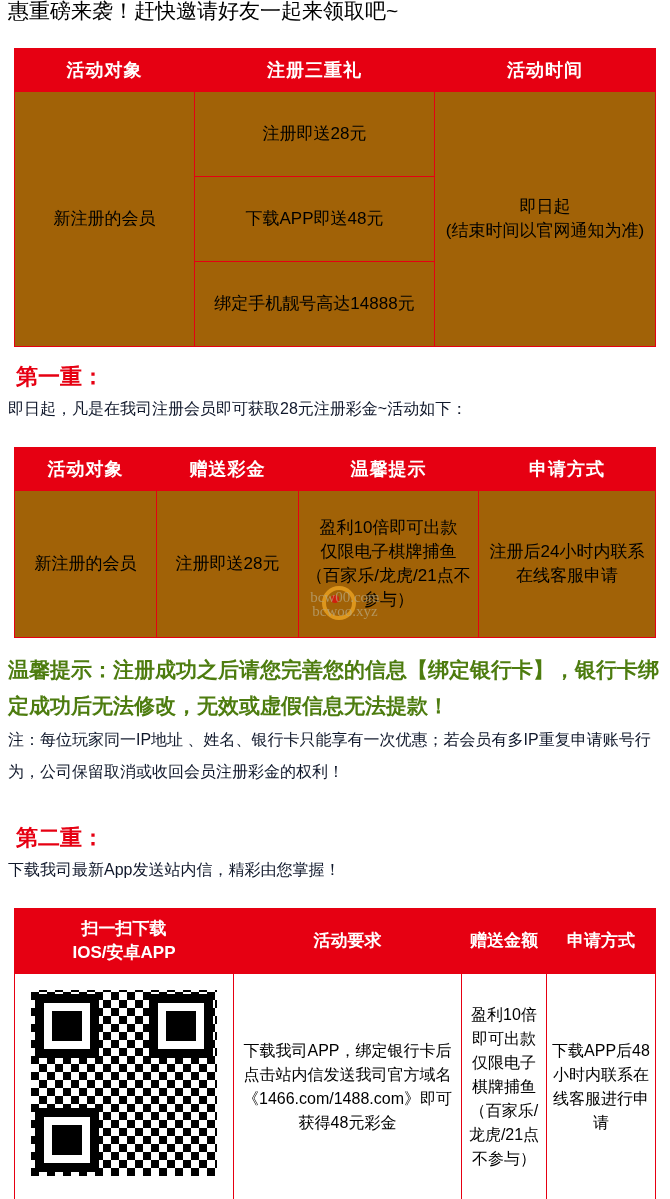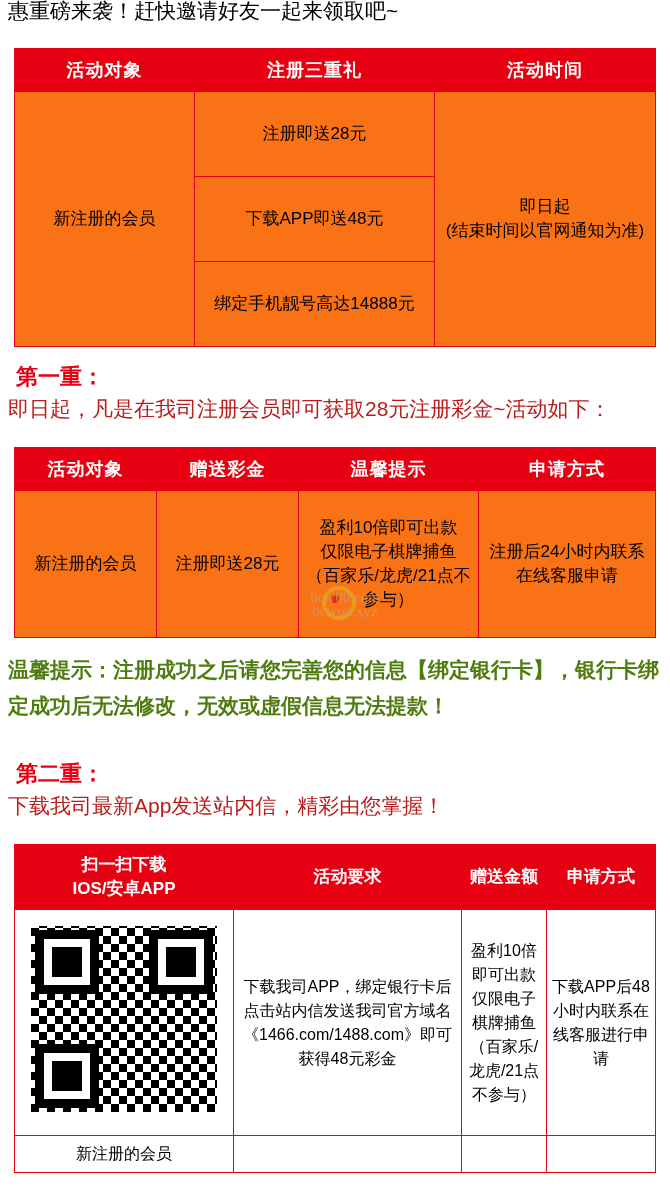--- a/index.html
+++ b/index.html
@@ -30,21 +30,21 @@
   .spacer-12 { height: 14px; }
   .spacer-20 { height: 22px; }
   .spacer-30 { height: 34px; }
 
   
   table.rtab {
     border-collapse: collapse;
     width: 642px;
     margin: 0 14px;
     table-layout: fixed;
-    background: #f97316;
+    background: #a16207;
   }
   table.rtab td, table.rtab th {
     border: 1px solid #e60012;
     text-align: center;
     vertical-align: middle;
     font-weight: normal;
     color: #000;
   }
   table.rtab thead th {
     background: #e60012;
@@ -69,24 +69,24 @@
 
   
   .hd {
     font-size: 22px;
     font-weight: bold;
     color: #e60012;
     padding: 0 16px;
     line-height: 32px;
   }
   .para {
-    font-size: 21px;
+    font-size: 16px;
     line-height: 32px;
     padding: 0 8px;
-    color: #b91c1c;
+    color: #0f172a;
   }
   .para-red {
     font-size: 21px;
     line-height: 36px;
     padding: 0 8px;
     color: #4d7c0f;
     font-weight: bold;
     position: relative;
   }
   .watermark {
@@ -242,20 +242,21 @@
 仅限电子棋牌捕鱼
 （百家乐/龙虎/21点不参与）</td>
         <td>注册后24小时内联系在线客服申请</td>
       </tr>
     </tbody>
   </table>
 
   <div class="spacer-12"></div>
 
   <div class="para-red">温馨提示：注册成功之后请您完善您的信息【绑定银行卡】，银行卡绑定成功后无法修改，无效或虚假信息无法提款！</div>
+  <div class="para">注：每位玩家同一IP地址 、姓名、银行卡只能享有一次优惠；若会员有多IP重复申请账号行为，公司保留取消或收回会员注册彩金的权利！</div>
 
   <div class="watermark">
     <div class="wm-ring"></div>
     <div class="wm-text" style="padding-top:4px;">bcw00.com</div>
     <div class="wm-text">bcwoo.xyz</div>
   </div>
 
   <div class="spacer-30"></div>
 
   <div class="hd">第二重：</div>

